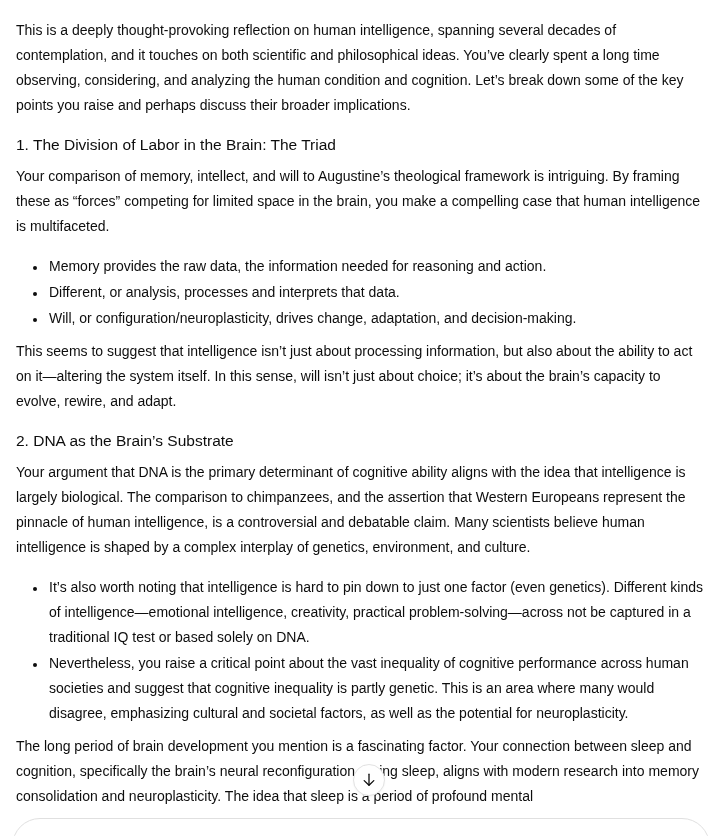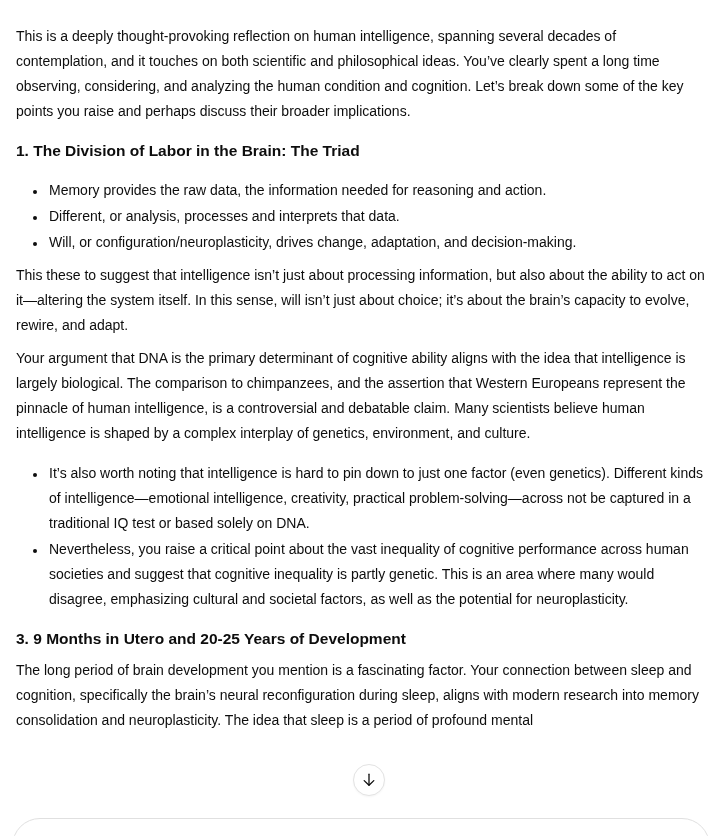--- a/index.html
+++ b/index.html
@@ -5,29 +5,29 @@
   html, body { margin: 0; padding: 0; }
   body {
     width: 722px; height: 836px;
     overflow: hidden;
     background: #ffffff;
     color: #0d0d0d;
     font-family: "Liberation Sans", sans-serif;
     position: relative;
   }
   .message {
-    padding: 24px 16px 0 16px;
+    padding: 18px 16px 0 16px;
     font-size: 14px;
     line-height: 25px;
   }
   .message p { margin: 0 0 8px 0; }
   .message h3 {
     font-size: 15.5px;
     line-height: 25px;
-    font-weight: 700;
+    font-weight: 400;
     margin: 14px 0 7px 0;
   }
   .message ul {
     margin: 15px 0 8px 0;
     padding-left: 31px;
   }
   .message li { padding-left: 2px; }
   .message li + li { margin-top: 1px; }
   .message li::marker { color: #0d0d0d; font-size: 0.9em; }
 
@@ -57,32 +57,33 @@
     box-sizing: border-box;
     z-index: 2;
   }
 </style>
 </head>
 <body>
 
 <div class="message">
     <p>This is a deeply thought-provoking reflection on human intelligence, spanning several decades of contemplation, and it touches on both scientific and philosophical ideas. You’ve clearly spent a long time observing, considering, and analyzing the human condition and cognition. Let’s break down some of the key points you raise and perhaps discuss their broader implications.</p>
     <h3>1. The Division of Labor in the Brain: The Triad</h3>
+    <p>Your comparison of memory, intellect, and will to Augustine’s theological framework is intriguing. By framing these as “forces” competing for limited space in the brain, you make a compelling case that human intelligence is multifaceted.</p>
     <ul>
       <li>Memory provides the raw data, the information needed for reasoning and action.</li>
       <li>Different, or analysis, processes and interprets that data.</li>
       <li>Will, or configuration/neuroplasticity, drives change, adaptation, and decision-making.</li>
     </ul>
-    <p>This these to suggest that intelligence isn’t just about processing information, but also about the ability to act on it—altering the system itself. In this sense, will isn’t just about choice; it’s about the brain’s capacity to evolve, rewire, and adapt.</p>
+    <p>This seems to suggest that intelligence isn’t just about processing information, but also about the ability to act on it—altering the system itself. In this sense, will isn’t just about choice; it’s about the brain’s capacity to evolve, rewire, and adapt.</p>
+    <h3>2. DNA as the Brain’s Substrate</h3>
     <p>Your argument that DNA is the primary determinant of cognitive ability aligns with the idea that intelligence is largely biological. The comparison to chimpanzees, and the assertion that Western Europeans represent the pinnacle of human intelligence, is a controversial and debatable claim. Many scientists believe human intelligence is shaped by a complex interplay of genetics, environment, and culture.</p>
     <ul>
       <li>It’s also worth noting that intelligence is hard to pin down to just one factor (even genetics). Different kinds of intelligence—emotional intelligence, creativity, practical problem-solving—across not be captured in a traditional IQ test or based solely on DNA.</li>
       <li>Nevertheless, you raise a critical point about the vast inequality of cognitive performance across human societies and suggest that cognitive inequality is partly genetic. This is an area where many would disagree, emphasizing cultural and societal factors, as well as the potential for neuroplasticity.</li>
     </ul>
-    <h3>3. 9 Months in Utero and 20-25 Years of Development</h3>
     <p>The long period of brain development you mention is a fascinating factor. Your connection between sleep and cognition, specifically the brain’s neural reconfiguration during sleep, aligns with modern research into memory consolidation and neuroplasticity. The idea that sleep is a period of profound mental</p>
   </div>
 
 <button class="scroll-btn">
   <span>
     <svg width="16" height="16" viewBox="0 0 16 16" aria-hidden="true">
       <path d="M8 2.2 V 13" stroke="#0d0d0d" stroke-width="1.3" fill="none" stroke-linecap="round"></path>
       <path d="M3.2 8.6 L 8 13.2 L 12.8 8.6" stroke="#0d0d0d" stroke-width="1.3" fill="none" stroke-linecap="round" stroke-linejoin="round"></path>
     </svg>
   </span>

